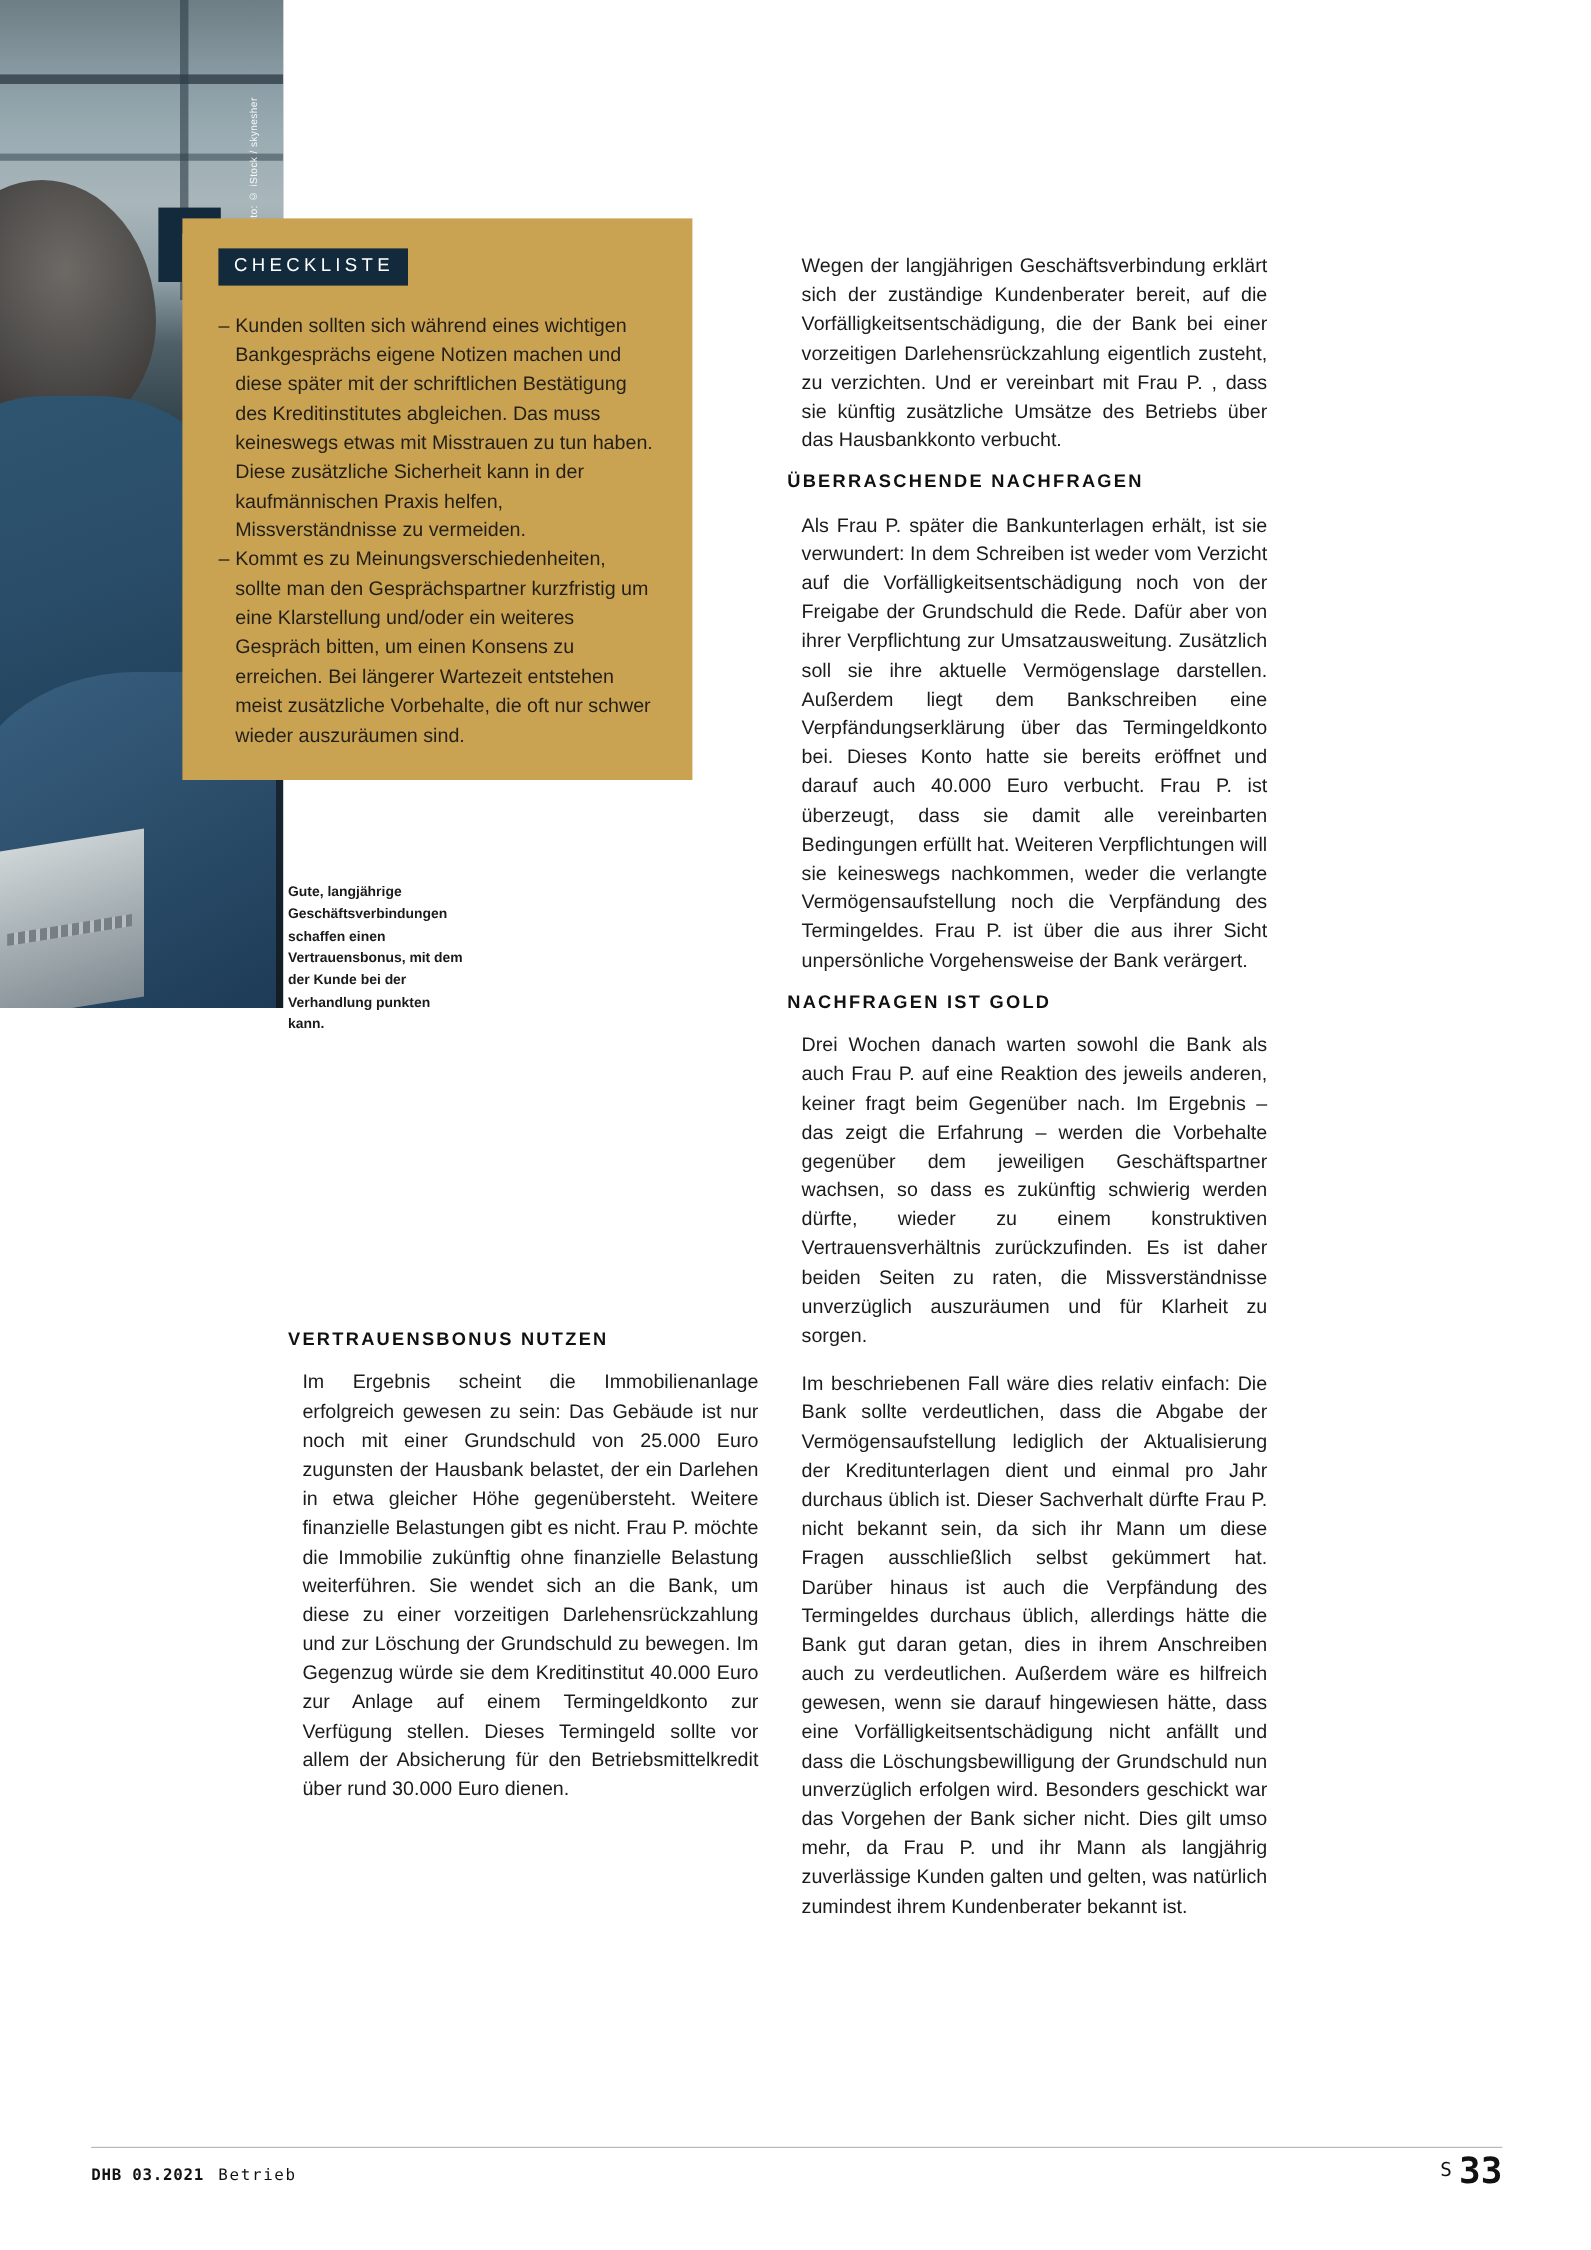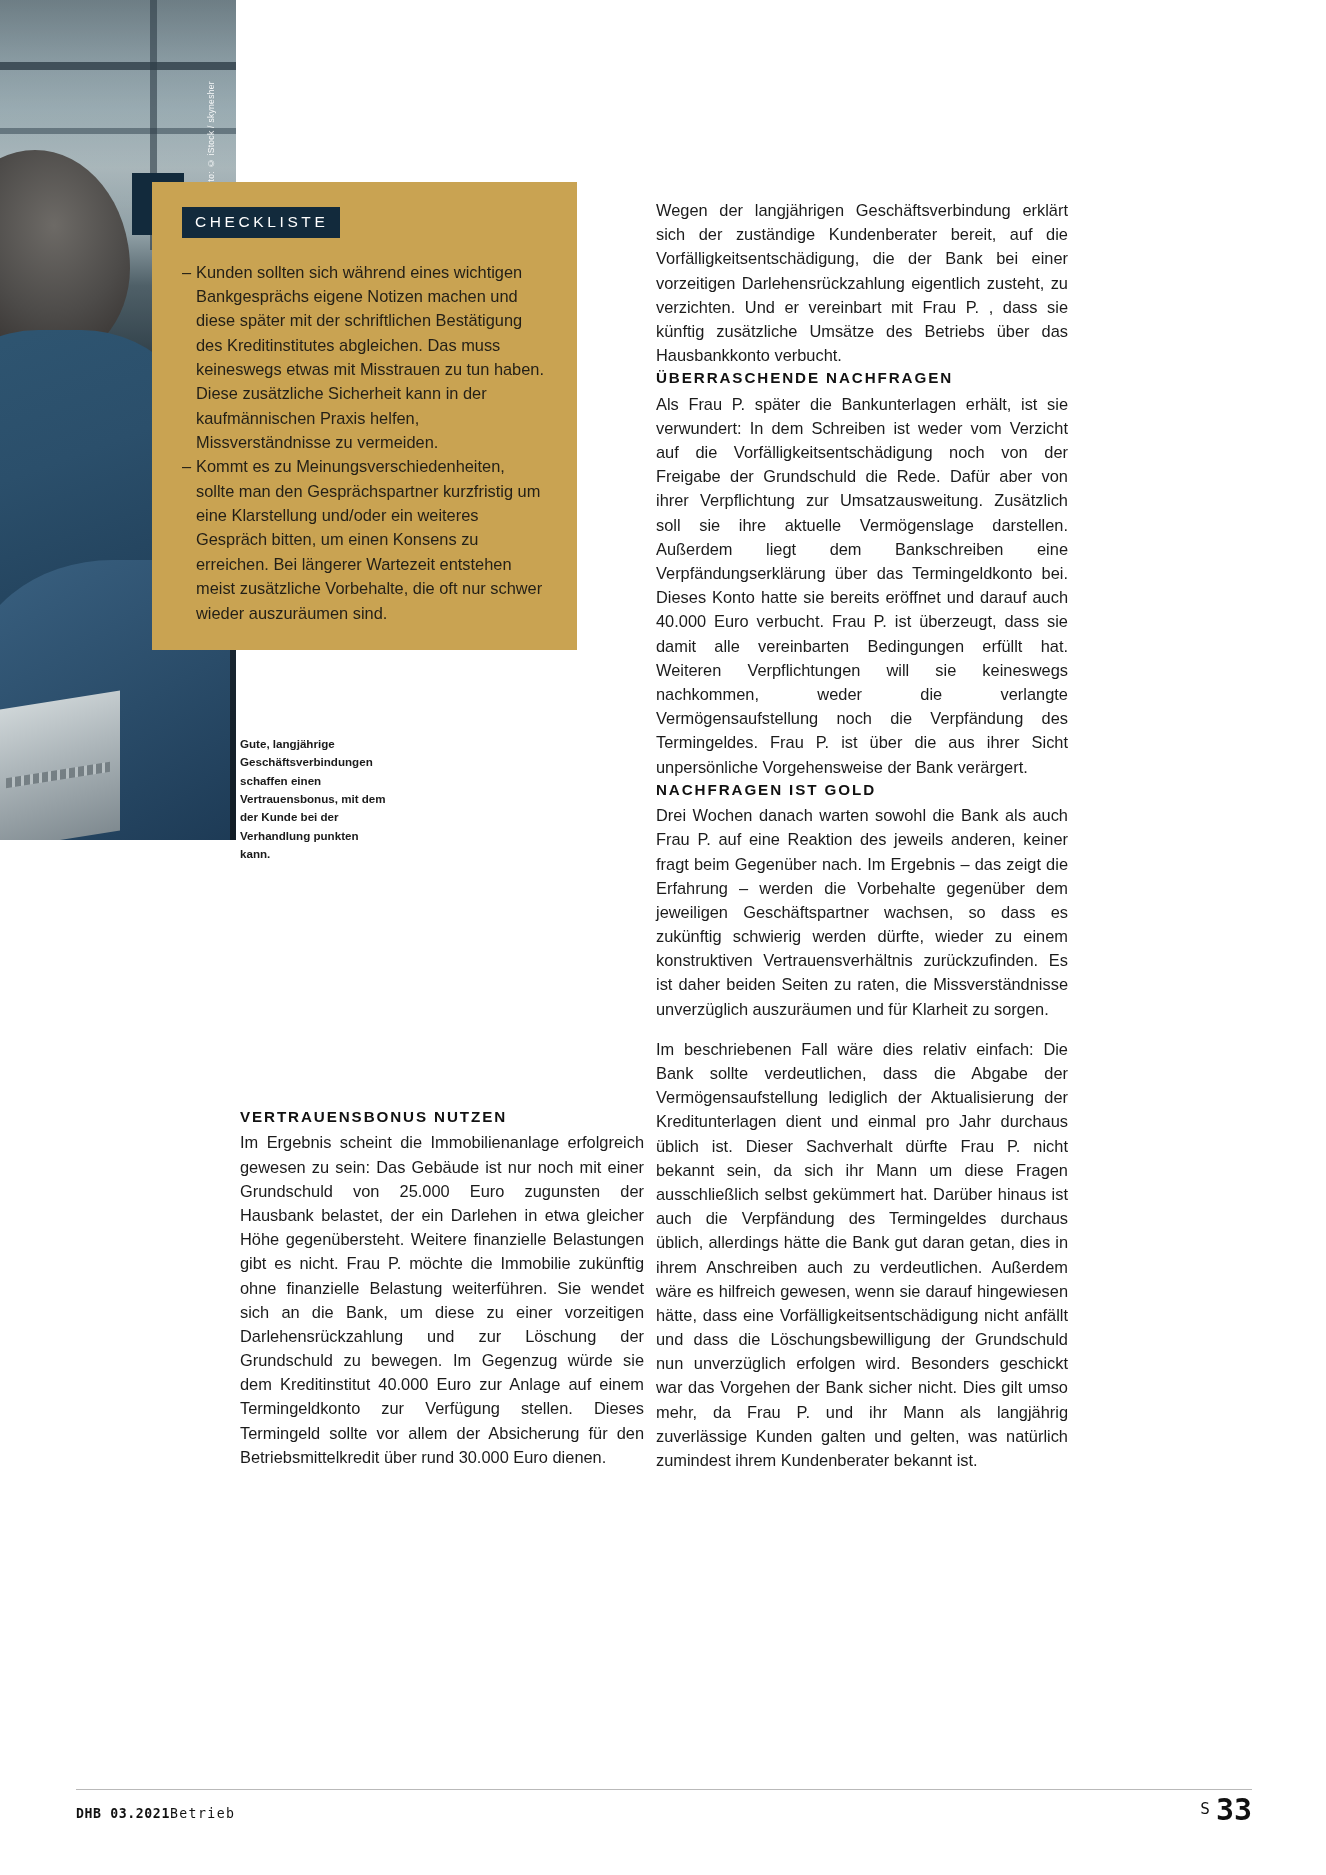--- a/index.html
+++ b/index.html
@@ -203,21 +203,21 @@
 
   
   .col {
     position: absolute;
     color: #1b1b1b;
     font-size: 16.4px;
     line-height: 1.475;
     text-align: justify;
   }
   .col p {
-    margin: 0;
+    margin: 12px;
   }
   .col p + p {
     margin-top: 16px;
   }
   .col-left {
     left: 240px;
     top: 1106px;
     width: 404px;
   }
   .col-right {
@@ -252,21 +252,21 @@
     top: 1806px;
     font-family: "DejaVu Sans Mono", monospace;
     font-size: 13.2px;
     color: #111111;
     letter-spacing: .6px;
   }
   .footer-left .issue {
     font-weight: bold;
   }
   .footer-left .rubric {
-    margin-left: 0;
+    margin-left: 12px;
     font-weight: normal;
     letter-spacing: 1.4px;
   }
   .footer-right {
     position: absolute;
     right: 74px;
     top: 1792px;
     color: #111111;
     text-align: right;
     white-space: nowrap;

